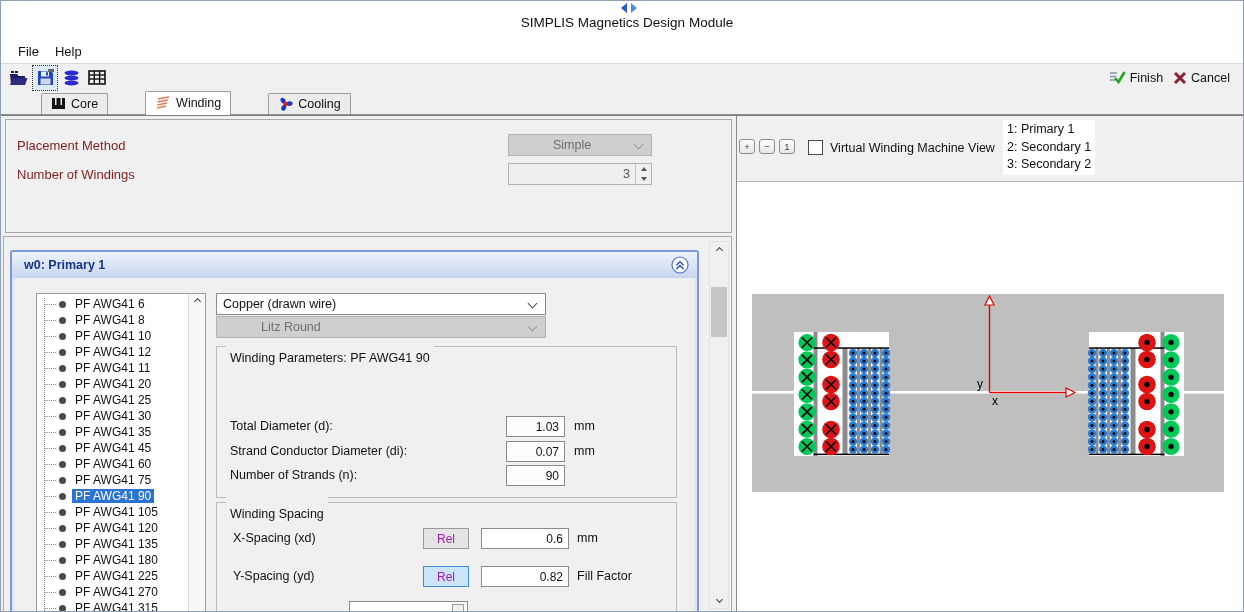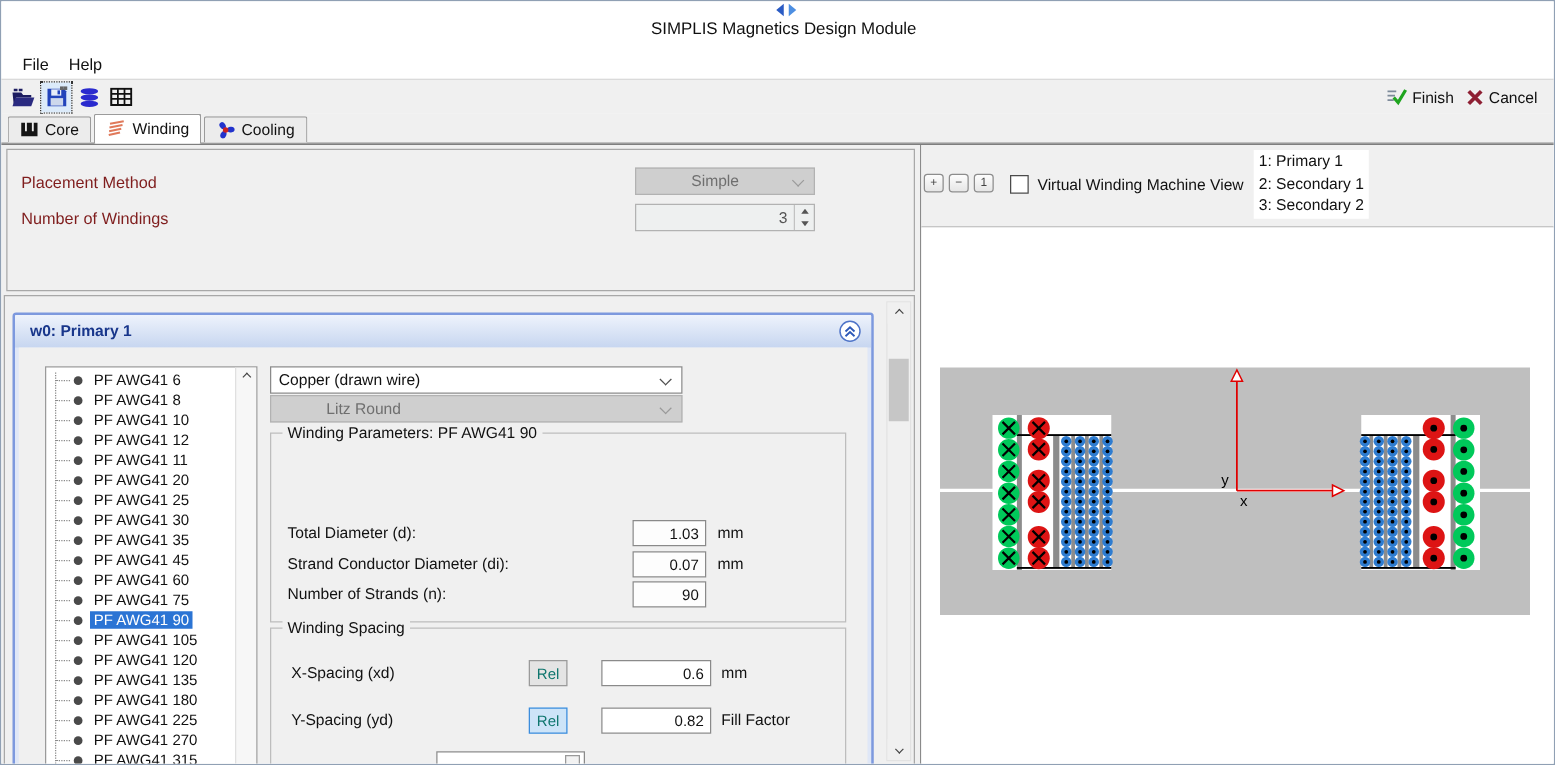--- a/index.html
+++ b/index.html
@@ -25,21 +25,21 @@
 
 
 .toolbar{position:absolute;top:62px;left:0;right:0;height:28px;background:#f0f0f0;border-top:1px solid #dadada;display:flex;align-items:center;padding:0 6px;}
 .tool-btn{width:24px;height:24px;display:flex;align-items:center;justify-content:center;margin-right:2px;}
 .tool-btn.selected{background:#dcebfa;outline:1px dotted #333;}
 .tb-right{margin-left:auto;display:flex;align-items:center;gap:4px;padding-right:4px;}
 .tb-act{display:flex;align-items:center;gap:4px;font-size:12.5px;color:#111;padding:2px 3px;}
 
 
 .tabbar{position:absolute;top:90px;left:0;right:0;height:24px;background:#f0f0f0;display:flex;align-items:flex-end;padding-left:5px;border-bottom:1px solid #8f8f8f;}
-.tab{height:21px;display:flex;align-items:center;gap:5px;padding:0 9px;font-size:12.5px;color:#111;background:#ececec;border:1px solid #9b9b9b;border-bottom:none;border-radius:2px 2px 0 0;margin-right:2px;}
+.tab{height:21px;display:flex;align-items:center;gap:5px;padding:0 9px;font-size:12.5px;color:#111;background:#ececec;border:1px solid #9b9b9b;border-bottom:none;border-radius:2px 2px 0 0;margin-right:2px;margin-left:35px;}
 .tab.active{height:24px;background:#fff;margin-bottom:-1px;padding-bottom:1px;z-index:2;}
 
 
 .content{position:absolute;top:114px;left:0;right:0;bottom:0;display:flex;border-top:1px solid #7e7e7e;}
 .leftpane{width:735px;position:relative;background:#f0f0f0;overflow:hidden;}
 .rightpane{flex:1;position:relative;background:#fff;border-left:1px solid #8a8a8a;overflow:hidden;}
 
 
 .left-top{position:absolute;left:4px;top:3px;width:727px;height:114px;border:1px solid #a8a8a8;background:#f0f0f0;}
 .fl{position:absolute;font-size:13px;color:#7f1d1d;}
@@ -74,28 +74,28 @@
 .wire-item .lbl{padding:0 3px;}
 .wire-item.sel .lbl{background:#2b74d4;color:#fff;}
 .list-scroll{position:absolute;right:0;top:0;bottom:0;width:17px;background:#f7f7f7;border-left:1px solid #e0e0e0;}
 .list-up{height:15px;display:flex;align-items:center;justify-content:center;}
 .chv.sm{width:5px;height:5px;border-width:1.5px;border-color:#444;}
 
 
 .p-combo1{left:201px;top:15px;width:330px;}
 .p-combo2{left:201px;top:38px;width:330px;}
 .groupbox{position:absolute;border:1px solid #bdbdbd;}
-.gb-title{position:absolute;top:-8px;left:9px;background:#f0f0f0;padding:0 4px;font-size:12.5px;color:#111;white-space:nowrap;}
+.gb-title{position:absolute;top:-8px;left:9px;background:#f0f0f0;padding:12px 4px;font-size:12.5px;color:#111;white-space:nowrap;}
 .g-row{position:absolute;left:13px;right:8px;height:22px;}
 .g-lbl{position:absolute;left:0;top:3px;font-size:12.5px;color:#111;white-space:nowrap;}
 .g-input{position:absolute;left:276px;top:0;width:59px;height:21px;border:1px solid #8a8a8a;background:#fdfdfd;font-size:12px;color:#111;text-align:right;padding:3px 5px 0 0;}
 .g-unit{position:absolute;left:344px;top:3px;font-size:12.5px;color:#111;}
 .sp-row{position:absolute;left:13px;right:8px;height:22px;}
 .sp-lbl{position:absolute;left:3px;top:3px;font-size:12.5px;color:#111;}
-.rel-btn{position:absolute;left:193px;top:0;width:31px;height:21px;background:#e4e4e4;border:1px solid #9a9a9a;font-size:12px;color:#0f766e;display:flex;align-items:center;justify-content:center;}
+.rel-btn{position:absolute;left:193px;top:0;width:46px;height:21px;background:#e4e4e4;border:1px solid #9a9a9a;font-size:12px;color:#a21caf;display:flex;align-items:center;justify-content:center;}
 .rel-btn.active{background:#cde4f8;border-color:#3c8ddc;}
 .sp-input{position:absolute;left:251px;top:0;width:88px;height:21px;border:1px solid #8a8a8a;background:#fff;font-size:12px;color:#111;text-align:right;padding:3px 5px 0 0;}
 .sp-unit{position:absolute;left:347px;top:3px;font-size:12.5px;color:#111;white-space:nowrap;}
 .partial-combo{position:absolute;left:334px;top:323px;width:119px;height:16px;border:1px solid #8a8a8a;background:#fff;}
 .pc-btn{position:absolute;right:3px;top:2px;width:12px;height:12px;border:1px solid #999;background:#f2f2f2;}
 
 
 .vscroll{position:absolute;left:705px;top:4px;width:20px;bottom:3px;background:#f0f0f0;border:1px solid #e2e2e2;}
 .vs-btn{position:absolute;left:0;right:0;height:17px;display:flex;align-items:center;justify-content:center;background:#f0f0f0;}
 .vs-up{top:0;}

